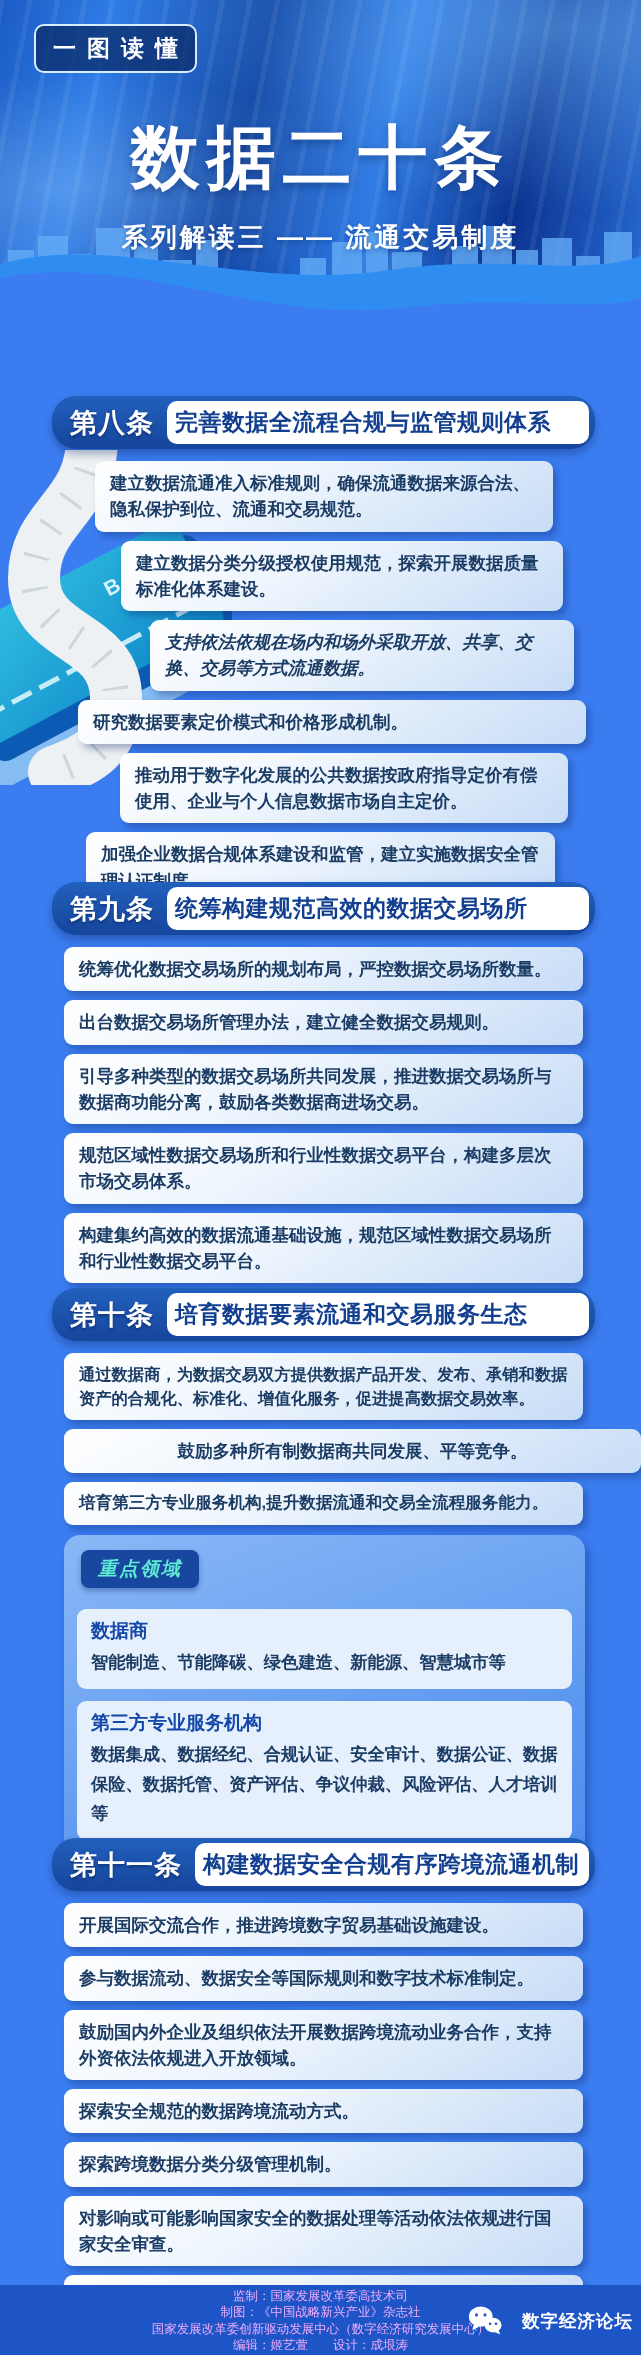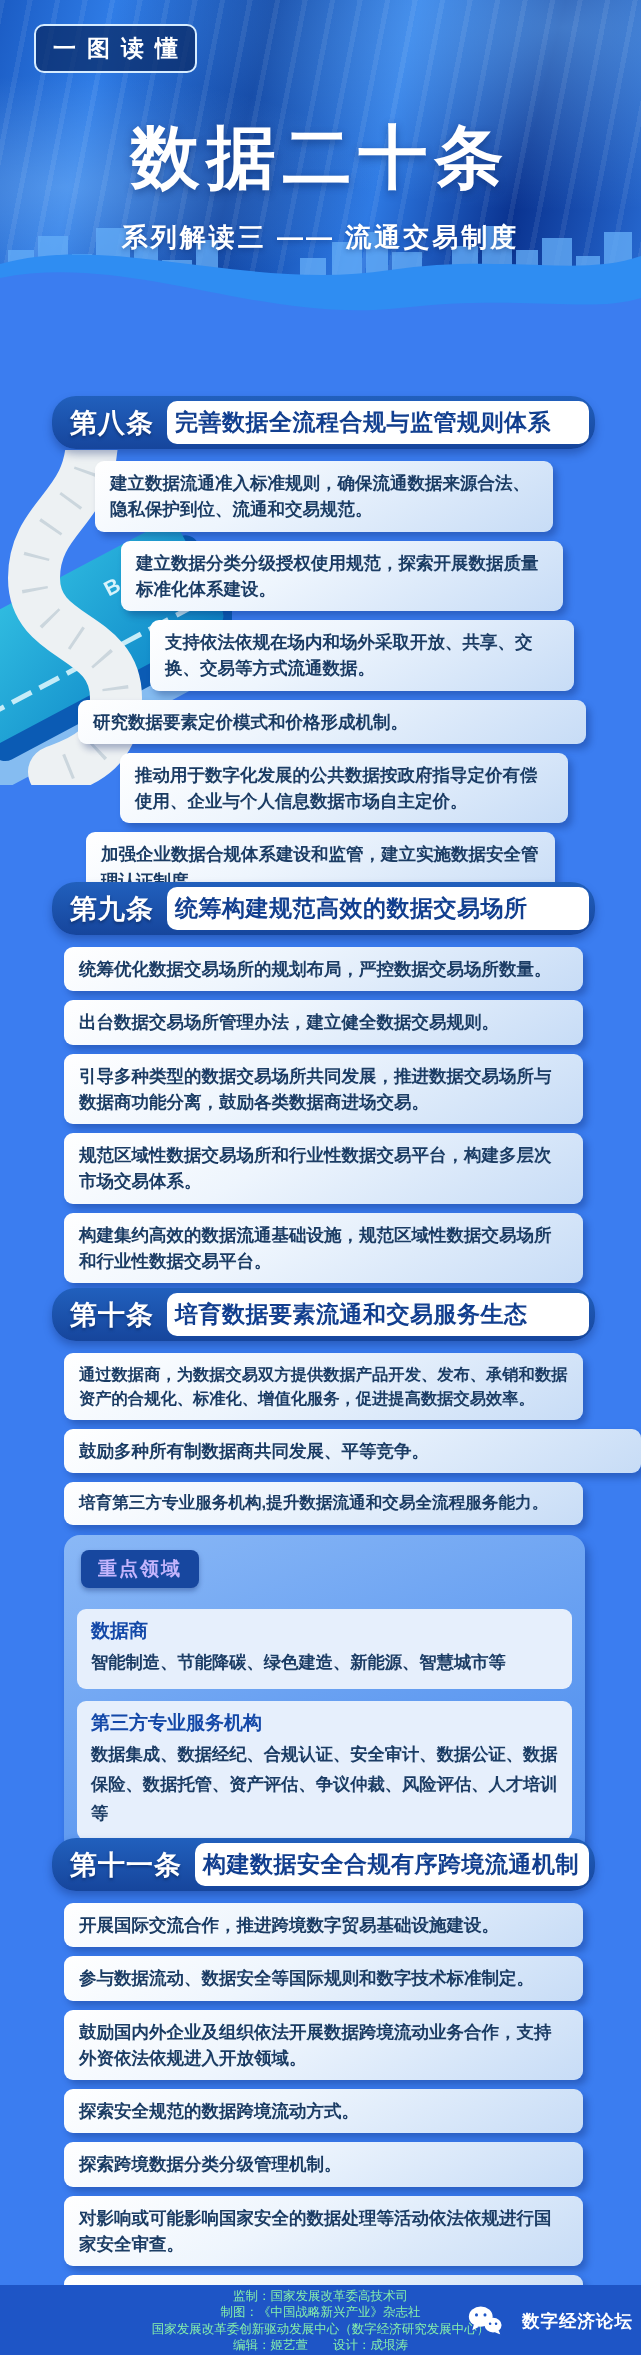--- a/index.html
+++ b/index.html
@@ -75,40 +75,41 @@
   .illus{position:absolute;top:450px;left:-8px;width:240px;height:335px;z-index:6;}
   
   .focus-card{
     margin:10px 56px 0 64px;
     background:linear-gradient(160deg,#8ab8f6 0%,#5b97f0 70%,#4f8dee 100%);
     border-radius:16px;padding:13px 13px 14px 13px;
     box-shadow:4px 6px 9px rgba(8,35,100,.35);
   }
   .focus-badge{
     display:inline-block;background:#17479f;border-radius:8px;
-    color:#c4b5fd;font-size:19px;font-weight:800;letter-spacing:2px;
+    color:#5eead4;font-size:19px;font-weight:800;letter-spacing:2px;
     padding:6px 17px;margin:2px 0 9px 4px;
     box-shadow:0 3px 5px rgba(8,35,100,.35);
+    font-style:italic;
   }
   .focus-group{
     background:#e6effc;border-radius:9px;padding:9px 14px 11px 14px;
     margin-bottom:9px;
     margin-top:12px;
   }
   .focus-group:last-child{margin-bottom:0;}
   .focus-group-title{color:#1348a8;font-size:19px;font-weight:900;margin-bottom:4px;}
   .focus-group-body{color:#1b3c64;font-size:17.3px;font-weight:700;line-height:1.72;}
   
   .footer{
     position:absolute;left:0;bottom:0;width:641px;height:70px;z-index:30;
     background:#1e55c6;
   }
   .footer-lines{
     position:absolute;left:0;right:0;top:3px;text-align:center;
-    color:#86efac;font-size:12.5px;font-weight:500;line-height:16.3px;
+    color:#f0abfc;font-size:12.5px;font-weight:500;line-height:16.3px;
   }
   .footer-logo{
     position:absolute;right:8px;top:50%;transform:translateY(-50%);
     display:flex;align-items:center;gap:20px;
   }
   .footer-logo-label{color:#ffffff;font-size:17.5px;font-weight:800;letter-spacing:1px;}
 </style>
 </head>
 <body>
 
@@ -163,21 +164,21 @@
     <path d="M100,-12 C100,58 42,66 42,128 C42,192 124,182 124,248 C124,302 88,312 62,322" fill="none" stroke="#aebfca" stroke-width="26" stroke-dasharray="3 30" opacity="0.55"></path>
   </svg>
 
   <div class="section" id="sec8">
     <div class="sec-header">
       <div class="sec-label">第八条</div>
       <div class="sec-titlebox">完善数据全流程合规与监管规则体系</div>
     </div>
     <div class="card" style="margin-left:95px;margin-right:88px;">建立数据流通准入标准规则，确保流通数据来源合法、隐私保护到位、流通和交易规范。</div>
     <div class="card" style="margin-left:121px;margin-right:78px;">建立数据分类分级授权使用规范，探索开展数据质量标准化体系建设。</div>
-    <div class="card" style="margin-left:150px;margin-right:67px;">支持依法依规在场内和场外采取开放、共享、交换、交易等方式流通数据。</div>
+    <div class="card" style="margin-left:150px;margin-right:67px;font-style:italic;">支持依法依规在场内和场外采取开放、共享、交换、交易等方式流通数据。</div>
     <div class="card" style="margin-left:78px;margin-right:55px;">研究数据要素定价模式和价格形成机制。</div>
     <div class="card" style="margin-left:120px;margin-right:73px;">推动用于数字化发展的公共数据按政府指导定价有偿使用、企业与个人信息数据市场自主定价。</div>
     <div class="card" style="margin-left:86px;margin-right:86px;">加强企业数据合规体系建设和监管，建立实施数据安全管理认证制度。</div>
   </div>
 
   <div class="section" id="sec9">
     <div class="sec-header">
       <div class="sec-label">第九条</div>
       <div class="sec-titlebox">统筹构建规范高效的数据交易场所</div>
     </div>
@@ -187,21 +188,21 @@
     <div class="card" style="margin-left:64px;margin-right:58px;">规范区域性数据交易场所和行业性数据交易平台，构建多层次市场交易体系。</div>
     <div class="card" style="margin-left:64px;margin-right:58px;">构建集约高效的数据流通基础设施，规范区域性数据交易场所和行业性数据交易平台。</div>
   </div>
 
   <div class="section" id="sec10">
     <div class="sec-header">
       <div class="sec-label">第十条</div>
       <div class="sec-titlebox">培育数据要素流通和交易服务生态</div>
     </div>
     <div class="card" style="margin-left:64px;margin-right:58px;font-size:16.3px;">通过数据商，为数据交易双方提供数据产品开发、发布、承销和数据资产的合规化、标准化、增值化服务，促进提高数据交易效率。</div>
-    <div class="card" style="margin-left:64px;">鼓励多种所有制数据商共同发展、平等竞争。</div>
+    <div class="card" style="margin-left:64px;text-align:center;">鼓励多种所有制数据商共同发展、平等竞争。</div>
     <div class="card" style="margin-left:64px;margin-right:58px;font-size:16.6px;">培育第三方专业服务机构,提升数据流通和交易全流程服务能力。</div>
 
     <div class="focus-card">
       <div class="focus-badge">重点领域</div>
       <div class="focus-group">
         <div class="focus-group-title">数据商</div>
         <div class="focus-group-body">智能制造、节能降碳、绿色建造、新能源、智慧城市等</div>
       </div>
       <div class="focus-group">
         <div class="focus-group-title">第三方专业服务机构</div>

